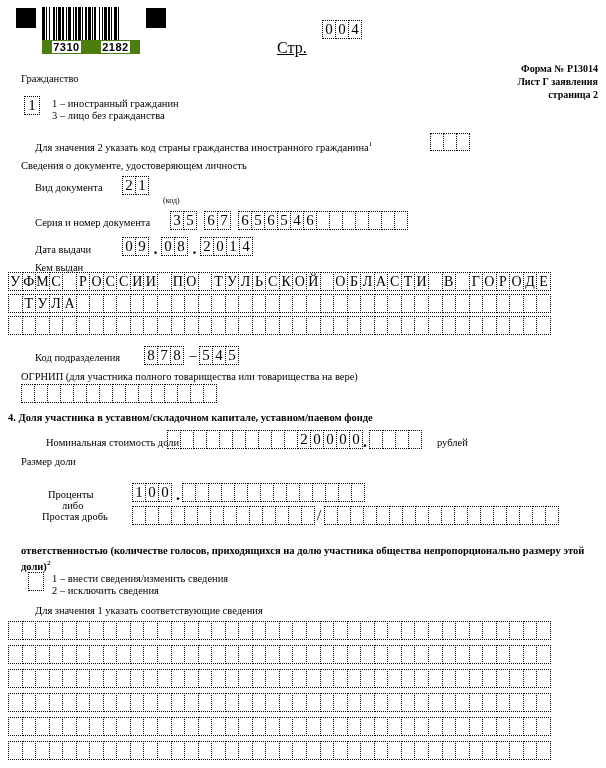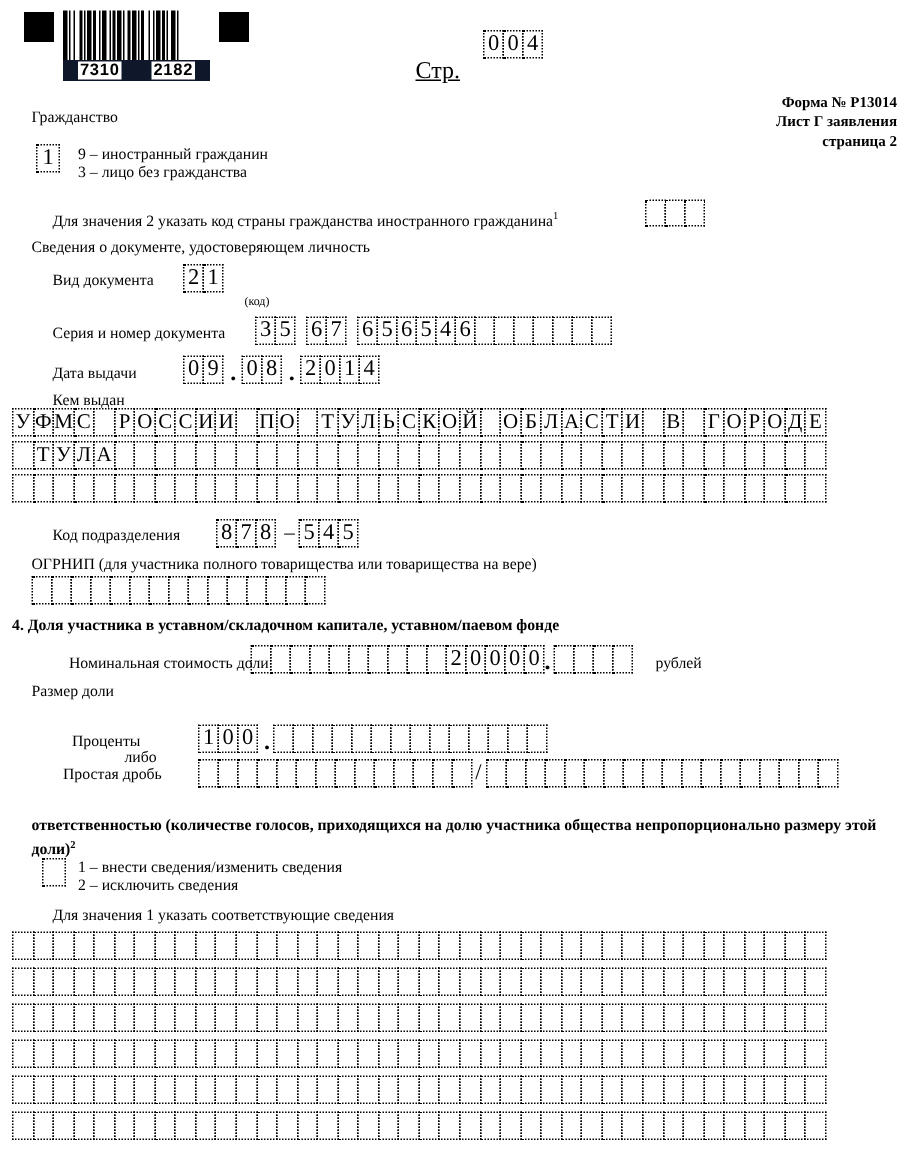--- a/index.html
+++ b/index.html
@@ -19,21 +19,21 @@
 
   
   .barcode-wrap{position:absolute;left:16px;top:4px;width:150px;height:52px;}
   .bc-sq{position:absolute;top:4px;width:20px;height:20px;background:#000;}
   .bc-sq.left{left:0;}
   .bc-sq.right{right:0;}
   .bc-bars{position:absolute;left:26px;top:3px;width:98px;height:42px;}
   .bc-bars i{position:absolute;top:0;background:#000;height:100%;width:1px;}
   .bc-num{position:absolute;left:26px;top:36px;width:98px;height:14px;
           font-family:"Liberation Sans",sans-serif;font-size:11px;font-weight:bold;
-          letter-spacing:0.5px;background:#0f172a;display:flex;justify-content:space-around;align-items:center;}
+          letter-spacing:0.5px;background:#4d7c0f;display:flex;justify-content:space-around;align-items:center;}
   .bc-num span{background:#fff;padding:0 1px;}
 
   
   .lbl{font-size:10.5px;line-height:12px;white-space:nowrap;}
   .lbl-sm{font-size:8px;line-height:9px;white-space:nowrap;}
   .bold{font-weight:bold;}
   .hdr-right{font-size:10px;font-weight:bold;line-height:13px;text-align:right;white-space:nowrap;}
 
   
   .cells{position:absolute;display:flex;}
@@ -110,21 +110,21 @@
   <div class="abs hdr-right" style="right:8px;top:62px;width:200px;">
     <div>Форма № Р13014</div>
     <div>Лист Г заявления</div>
     <div>страница 2</div>
   </div>
 
   <div class="abs lbl" style="left:21px;top:73px;">Гражданство</div>
 
   <div class="chk" style="left:24px;top:96px;">1</div>
 
-  <div class="abs lbl" style="left:52px;top:98px;">9 – иностранный гражданин</div>
+  <div class="abs lbl" style="left:52px;top:98px;">1 – иностранный гражданин</div>
   <div class="abs lbl" style="left:52px;top:110px;">3 – лицо без гражданства</div>
 
   <div class="abs lbl" style="left:35px;top:138px;"><span>Для значения 2 указать код страны гражданства иностранного гражданина</span><sup>1</sup></div>
   <div class="cells" style="left:430px;top:133px;">
       <div class="cell "></div>
       <div class="cell "></div>
       <div class="cell "></div>
     </div>
 
   <div class="abs lbl" style="left:21px;top:160px;">Сведения о документе, удостоверяющем личность</div>
@@ -365,21 +365,21 @@
       <div class="cell big"></div>
       <div class="cell big"></div>
       <div class="cell big"></div>
       <div class="cell big"></div>
     </div>
   <div class="abs lbl" style="left:437px;top:437px;">рублей</div>
 
   <div class="abs lbl" style="left:21px;top:456px;">Размер доли</div>
 
   <div class="abs lbl" style="left:48px;top:489px;font-family:Liberation Serif, serif;">Проценты</div>
-  <div class="abs lbl" style="left:62px;top:500px;margin-left:21px;">либо</div>
+  <div class="abs lbl" style="left:62px;top:500px;">либо</div>
   <div class="abs lbl" style="left:42px;top:511px;">Простая дробь</div>
 
   <div class="cells" style="left:132px;top:483px;">
       <div class="cell big">1</div>
       <div class="cell big">0</div>
       <div class="cell big">0</div>
     </div>
   <div class="abs" style="left:174px;top:483px;width:8px;height:19px;text-align:center;font-size:16px;font-weight:bold;line-height:24px;">.</div>
   <div class="cells" style="left:182px;top:483px;">
       <div class="cell big"></div>

